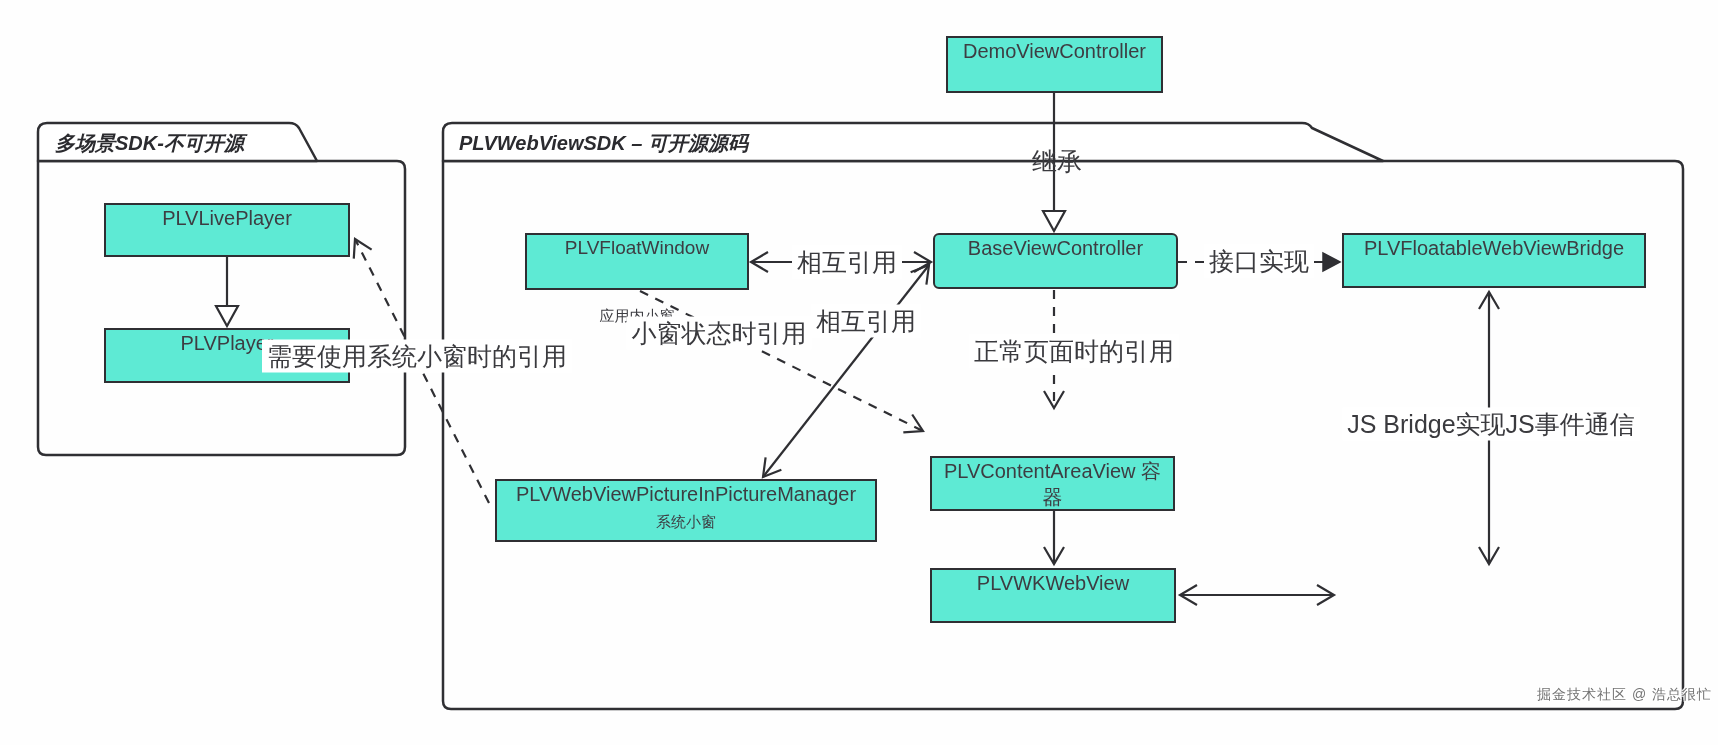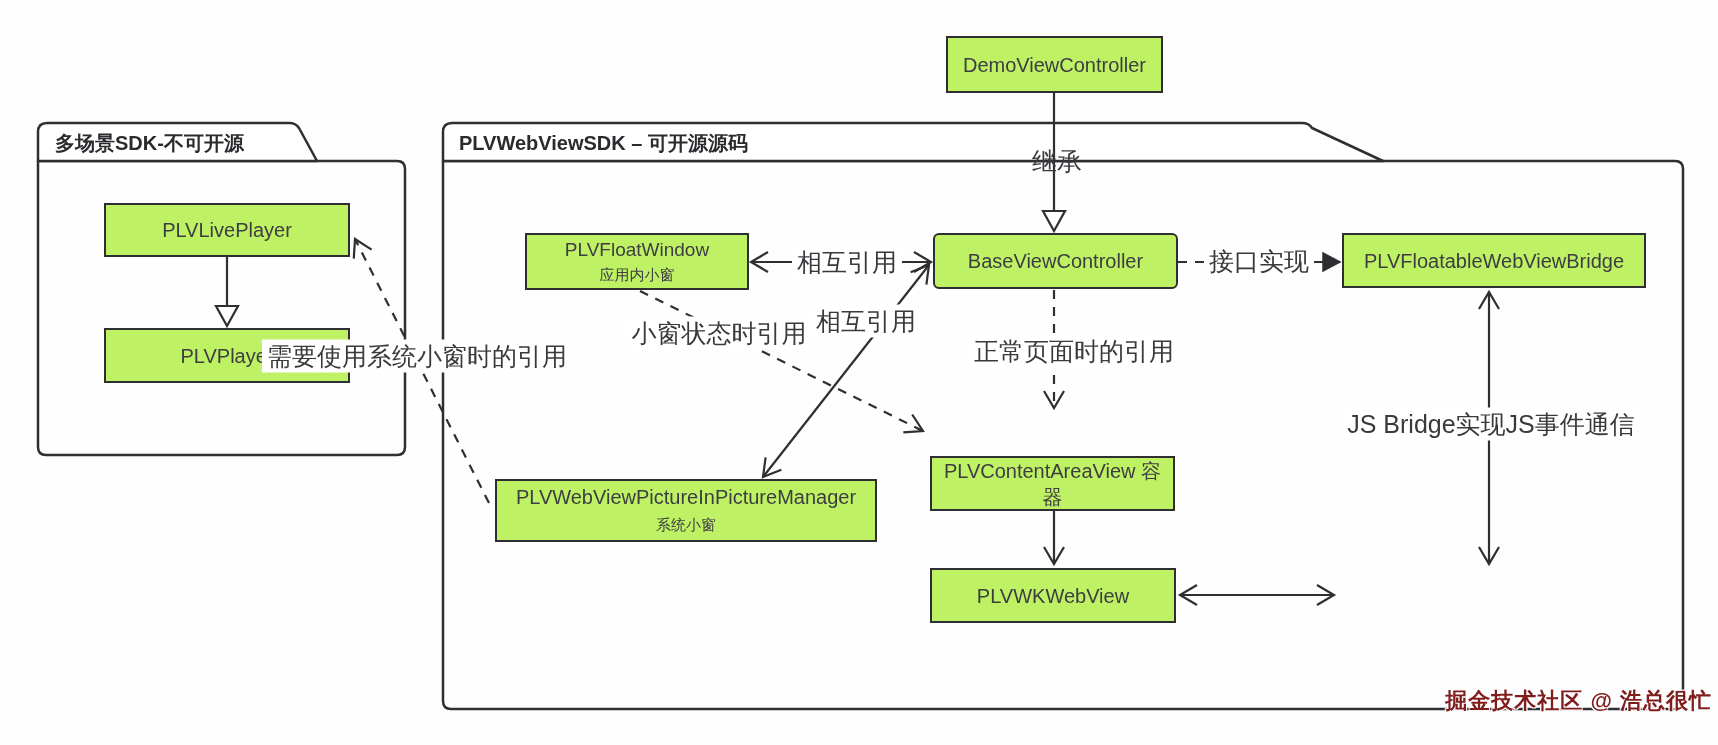--- a/index.html
+++ b/index.html
@@ -1,37 +1,38 @@
 <!DOCTYPE html>
 <html><head>
 <meta charset="utf-8">
 <style>
   html,body{margin:0;padding:0;background:#ffffff;}
   body{font-family:"Liberation Sans","DejaVu Sans",sans-serif;}
   .canvas{position:relative;width:1718px;height:745px;background:#fefefe;overflow:hidden;}
   .canvas svg{position:absolute;left:0;top:0;z-index:1;}
   .node{
     position:absolute;z-index:2;box-sizing:border-box;
-    background:#bef264;border:2.5px solid #2f2f33;color:#3d3d42;
-    display:flex;flex-direction:column;align-items:center;justify-content:center;
+    background:#5eead4;border:2.5px solid #2f2f33;color:#3d3d42;
+    display:flex;flex-direction:column;align-items:center;justify-content:flex-start;
     font-size:20px;line-height:26px;text-align:center;
   }
   .node .sub{font-size:15px;}
   .folder-title{
     position:absolute;z-index:3;font-size:20px;font-weight:bold;color:#2b2b2f;
     white-space:nowrap;
+    font-style:italic;
   }
   .edge-label{
     position:absolute;z-index:3;transform:translate(-50%,-50%);
     font-size:25px;color:#3a3a3e;white-space:nowrap;background:#ffffff;padding:0 5px;
   }
   .edge-label.no-bg{background:transparent;padding:0 2px;}
   .watermark{
     position:absolute;z-index:4;right:6px;top:686px;
-    font-size:22px;font-weight:bold;letter-spacing:1px;color:#7f1d1d;
+    font-size:14px;font-weight:normal;letter-spacing:1px;color:#737373;
     text-shadow:1px 1px 0 #ffffff,-1px -1px 0 #ffffff,1px -1px 0 #ffffff,-1px 1px 0 #ffffff;
     white-space:nowrap;
   }
 </style>
 </head>
 <body>
 
 <div class="canvas">
 
   <svg width="1718" height="745" viewBox="0 0 1718 745">
@@ -80,21 +81,21 @@
   </div>
 
   <div class="node" style="left:104px;top:203px;width:246px;height:54px;">
     <span>PLVLivePlayer</span>
   </div>
 
   <div class="node" style="left:104px;top:328px;width:246px;height:55px;">
     <span>PLVPlayer</span>
   </div>
 
-  <div class="node" style="left:525px;top:233px;width:224px;height:57px;font-size:19px;line-height:25px;">
+  <div class="node" style="left:525px;top:233px;width:224px;height:57px;font-size:19px;line-height:25px;gap:43px;">
     <span>PLVFloatWindow</span>
     <span class="sub">应用内小窗</span>
   </div>
 
   <div class="node" style="left:933px;top:233px;width:245px;height:56px;border-radius:6px;">
     <span>BaseViewController</span>
   </div>
 
   <div class="node" style="left:1342px;top:233px;width:304px;height:55px;">
     <span>PLVFloatableWebViewBridge</span>

